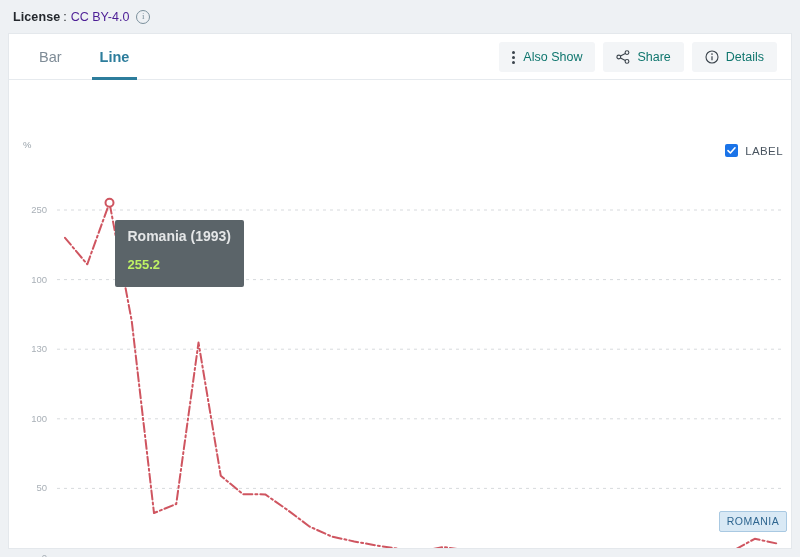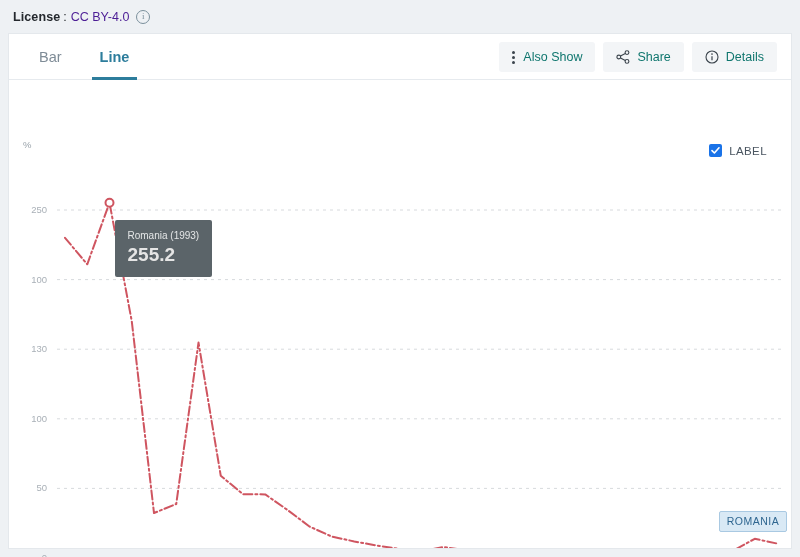--- a/index.html
+++ b/index.html
@@ -71,21 +71,21 @@
   .ic-kebab i:nth-child(3){top:11px;}
   .ic-share svg,.ic-info svg{display:block;}
 
   
   .chartwrap{position:relative;width:100%;height:468px;}
   .pct{
     position:absolute;left:14px;top:59px;
     font-size:9.5px;color:#9aa3ab;
   }
   .legend-box{
-    position:absolute;right:24px;top:64px;
+    position:absolute;right:8px;top:64px;
     display:flex;align-items:center;gap:7px;cursor:pointer;
   }
   .cb{
     width:13px;height:13px;border-radius:2px;background:#1a73e8;
     display:flex;align-items:center;justify-content:center;
   }
   .cb svg{display:block;}
   .legend-text{font-size:11.5px;color:#4a5560;letter-spacing:.4px;}
 
   .plot{position:absolute;left:0;top:0;width:784px;height:468px;}
@@ -97,22 +97,22 @@
   }
 
   
   .tooltip{
     position:absolute;
     background:#5b6469;color:#ffffff;
     padding:9px 13px 11px 13px;
     border-radius:2px;
     box-sizing:border-box;
   }
-  .tt-title{font-size:10px;color:#e4e6e7;line-height:14px;white-space:nowrap;}
-  .tt-value{font-size:19px;font-weight:bold;color:#e5e5e5;line-height:22px;margin-top:1px;}
+  .tt-title{font-size:14px;color:#e4e6e7;line-height:14px;white-space:nowrap;font-weight:bold;}
+  .tt-value{font-size:13px;font-weight:bold;color:#bef264;line-height:22px;margin-top:11px;}
 
   
   .country-label{
     position:absolute;
     background:#d9e9f5;border:1px solid #a9c9e2;
     color:#2f6690;font-size:10.5px;letter-spacing:.5px;
     padding:3px 7px 4px 7px;border-radius:2px;white-space:nowrap;
   }
 </style>
 </head>

